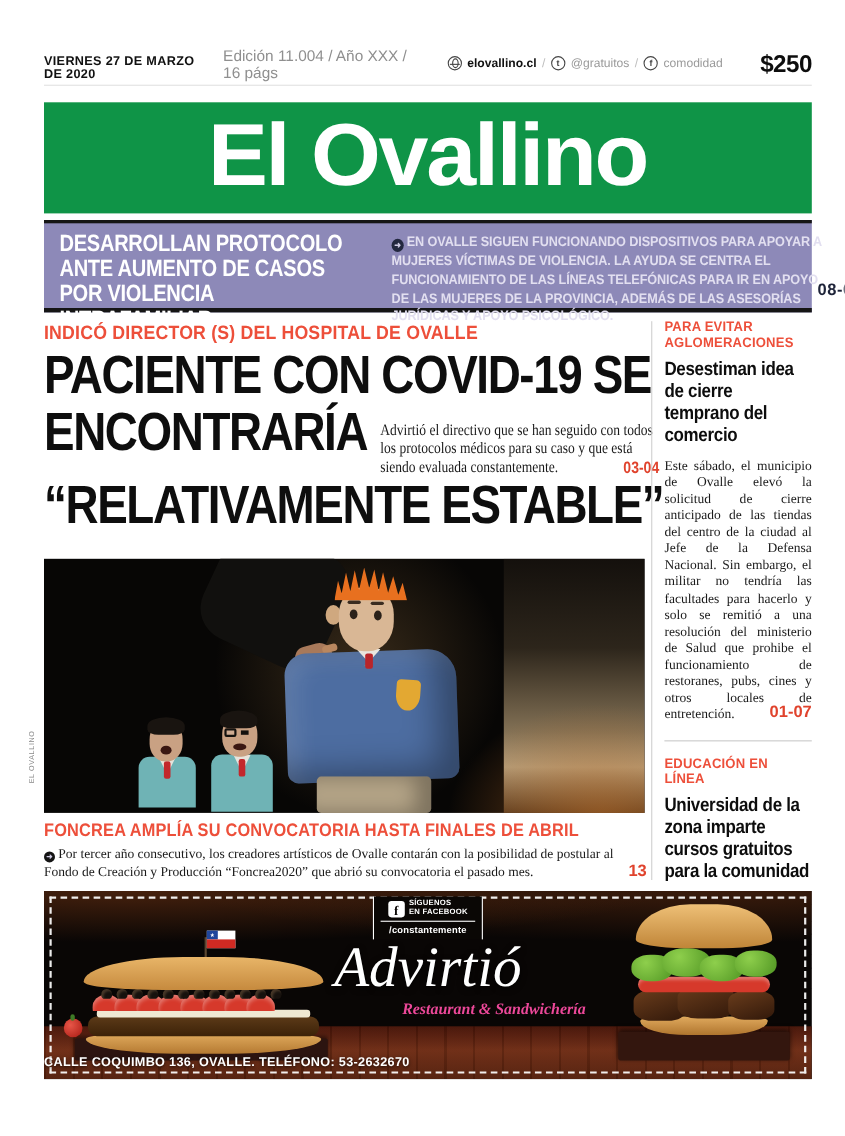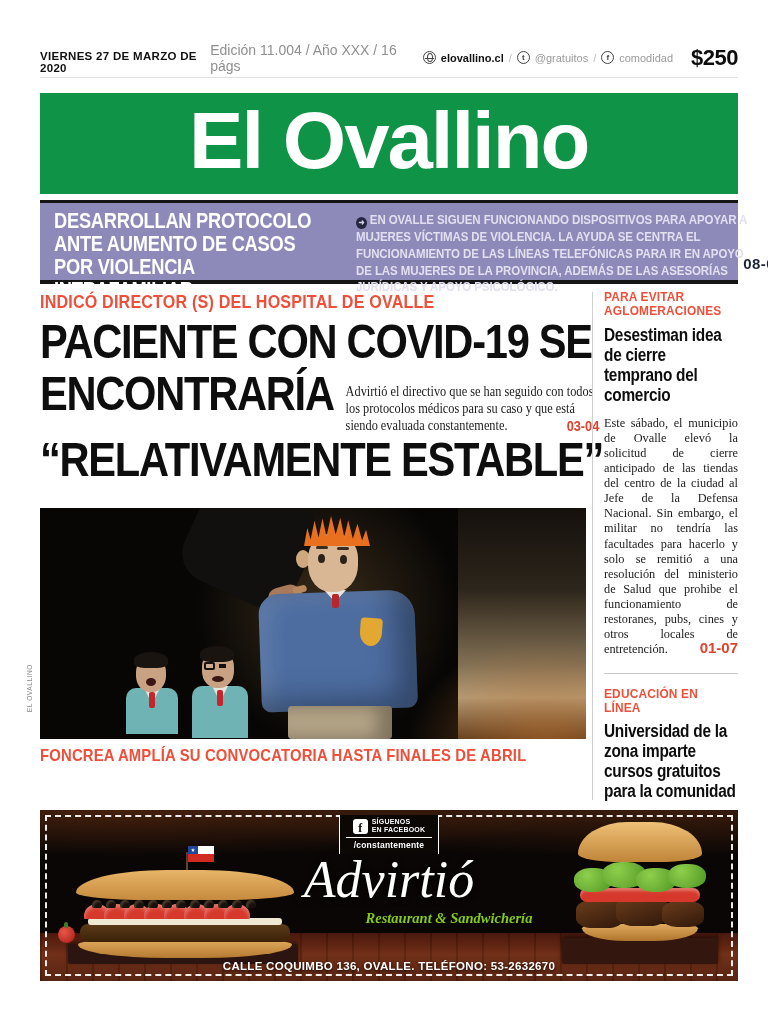--- a/index.html
+++ b/index.html
@@ -17,21 +17,21 @@
   .tb-right { display:flex; align-items:center; gap:6px; }
   .tb-soc { display:flex; align-items:center; gap:5px; font-size:11px; color:#9a9a9a;margin-left:20px; }
   .tb-site { font-weight:bold; color:#111; }
   .soc-ic { width:13px; height:13px; border:1.2px solid #444; border-radius:50%;
             display:inline-flex; align-items:center; justify-content:center;
             font-size:8px; color:#444; font-weight:bold; line-height:1; }
   .soc-ic.globe { position:relative; }
   .soc-ic.globe:before { content:""; position:absolute; left:1px; right:1px; top:50%; border-top:1px solid #444; }
   .soc-ic.globe:after { content:""; position:absolute; top:1px; bottom:1px; left:50%; width:4px; margin-left:-2px; border:1px solid #444; border-radius:50%; }
   .tb-sep { color:#bdbdbd; font-size:11px; }
-  .tb-price { font-size:22px; font-weight:bold; color:#0d0d0d; margin-left:12px; letter-spacing:-.5px; }
+  .tb-price { font-size:22px; font-weight:bold; color:#0d0d0d; margin-left:28px; letter-spacing:-.5px; }
 
   
   .masthead { position:absolute; left:40px; right:30px; top:93px; height:101px;
               background:#0f9447; display:flex; align-items:center; justify-content:center; }
   .masthead-title { color:#fff; font-weight:bold; font-size:80px; letter-spacing:-2px;
                     transform:scaleX(1.02); white-space:nowrap; line-height:1; padding-bottom:6px; }
 
   
   .banner { position:absolute; left:40px; right:30px; top:200px; height:84px;
             background:#8d89b8; border-top:3px solid #151515; border-bottom:4px solid #151515;
@@ -150,23 +150,23 @@
   .fb-ic { width:15px; height:15px; background:#fff; border-radius:3px; color:#0a0705;
            font-weight:bold; font-size:12px; font-family:"Liberation Serif", serif;
            display:flex; align-items:flex-end; justify-content:center; line-height:1; }
   .fb-lines { text-align:left; color:#fff; font-weight:bold; font-size:7px; line-height:1.15; letter-spacing:.2px; }
   .fb-handle { margin-top:3px; border-top:1px solid #fff; padding-top:2px;
                color:#fff; font-weight:bold; font-size:8.5px; letter-spacing:.2px; }
   .ad-brand { position:absolute; left:0; right:0; top:44px; text-align:center; z-index:5;
               color:#fff; font-family:"Liberation Serif", serif; font-style:italic;
               font-size:52px; line-height:1; text-shadow:0 2px 6px rgba(0,0,0,.8); }
   .ad-tagline { position:absolute; left:120px; right:0; top:100px; text-align:center; z-index:5;
-                color:#84cc16; font-family:"Liberation Serif", serif; font-style:italic;
+                color:#ec4899; font-family:"Liberation Serif", serif; font-style:italic;
                 font-weight:bold; font-size:14.5px; }
-  .ad-address { position:absolute; left:0; right:0; bottom:9px; text-align:center; z-index:9;
+  .ad-address { position:absolute; left:0; right:0; bottom:9px; z-index:9;
                 color:#fff; font-weight:bold; font-size:11.5px; letter-spacing:.3px;
                 text-shadow:0 1px 3px rgba(0,0,0,.8); }
 
   .sandwich { position:absolute; left:18px; top:28px; width:256px; height:126px; z-index:4; }
   .sw-board { position:absolute; left:10px; bottom:0; width:230px; height:20px; background:#2c1410; border-radius:2px; box-shadow:0 -2px 4px rgba(0,0,0,.5); }
   .sw-flagpole { position:absolute; left:128px; top:14px; width:2px; height:22px; background:#5a4630; }
   .sw-flag { position:absolute; left:130px; top:8px; width:26px; height:16px; background:#fff; box-shadow:0 1px 2px rgba(0,0,0,.6); }
   .sw-flag:before { content:""; position:absolute; left:0; top:0; width:10px; height:8px; background:#20469c; }
   .sw-flag:after { content:""; position:absolute; left:0; bottom:0; width:100%; height:8px; background:#d02a23; }
   .sw-star { position:absolute; left:133px; top:10px; width:4px; height:4px; background:#fff; clip-path:polygon(50% 0,63% 38%,100% 38%,69% 60%,82% 100%,50% 75%,18% 100%,31% 60%,0 38%,37% 38%); z-index:2; }
@@ -280,20 +280,24 @@
       <div class="man-head" style="width:32px; height:38px;"></div>
       <div class="man-hair"></div>
       <div class="man-glasses"></div>
       <div class="man-mouth" style="top:26px; width:12px; height:6px;"></div>
     </div>
   </div>
   <div class="photo-credit">EL OVALLINO</div>
 
   <div class="foncrea">
     <div class="fc-head">FONCREA AMPLÍA SU CONVOCATORIA HASTA FINALES DE ABRIL</div>
+    <div class="fc-body">
+      <span class="arrow-ic" style="width:10px;height:10px;font-size:7px;background:#141414;">➜</span><span>Por tercer año consecutivo, los creadores artísticos de Ovalle contarán con la posibilidad de postular al Fondo de Creación y Producción “Foncrea2020” que abrió su convocatoria el pasado mes.</span>
+      <span class="fc-page">13</span>
+    </div>
   </div>
 
   <div class="v-divider"></div>
   <div class="sidebar">
     <div>
       <div class="sb-kicker">PARA EVITAR AGLOMERACIONES</div>
       <div class="sb-headline">Desestiman idea de cierre temprano del comercio</div>
       <div class="sb-body">
         <span>Este sábado, el municipio de Ovalle elevó la solicitud de cierre anticipado de las tiendas del centro de la ciudad al Jefe de la Defensa Nacional. Sin embargo, el militar no tendría las facultades para hacerlo y solo se remitió a una resolución del ministerio de Salud que prohibe el funcionamiento de restoranes, pubs, cines y otros locales de entretención.</span>
         <span class="sb-page">01-07</span>

